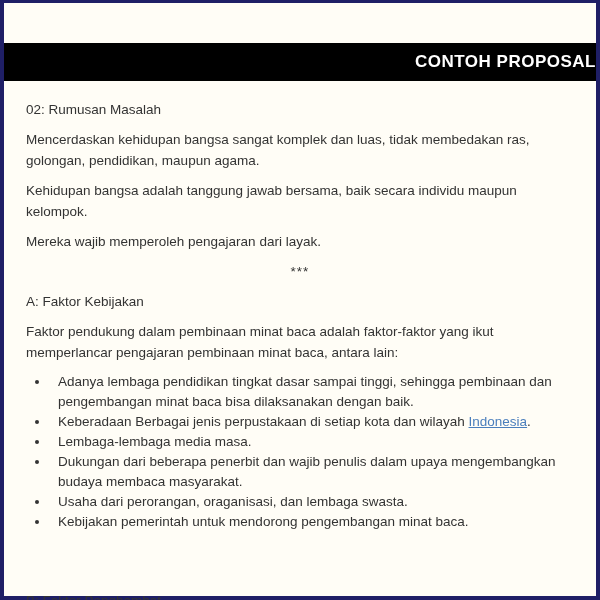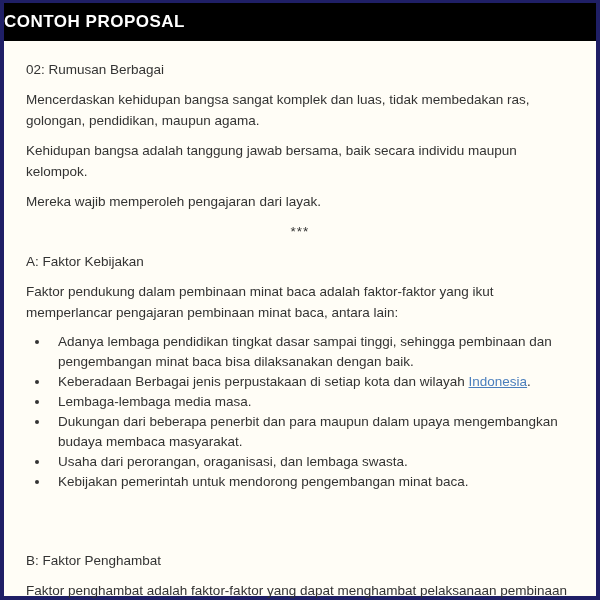--- a/index.html
+++ b/index.html
@@ -23,21 +23,21 @@
   }
   .page {
     width: 100%; height: 100%;
     background: var(--body_bg);
     display: flex; flex-direction: column;
   }
   .header {
     background: var(--header_bg);
     height: 38px;
     flex: 0 0 38px;
-    display: flex; align-items: center; justify-content: flex-start;
+    display: flex; align-items: center; justify-content: flex-end; margin-top: 40px;
   }
   .header .title {
     color: var(--header_text);
     font-size: 17px;
     font-weight: bold;
     letter-spacing: 0.5px;
   }
   .content {
     flex: 1;
     padding: 18px 22px 0 22px;
@@ -76,21 +76,21 @@
 
 <div class="frame">
   <div class="page">
 
     <div class="header">
       <span class="title">CONTOH PROPOSAL</span>
     </div>
 
     <div class="content">
 
-      <p class="para">02: Rumusan Berbagai</p>
+      <p class="para">02: Rumusan Masalah</p>
 
       <p class="para">Mencerdaskan kehidupan bangsa sangat komplek dan luas, tidak membedakan ras, golongan, pendidikan, maupun agama.</p>
 
       <p class="para">Kehidupan bangsa adalah tanggung jawab bersama, baik secara individu maupun kelompok.</p>
 
       <p class="para">Mereka wajib memperoleh pengajaran dari layak.</p>
 
       <p class="separator">***</p>
 
 
@@ -102,21 +102,21 @@
         <li>
           <span>Adanya lembaga pendidikan tingkat dasar sampai tinggi, sehingga pembinaan dan pengembangan minat baca bisa dilaksanakan dengan baik.</span>
         </li>
         <li>
           <span>Keberadaan Berbagai jenis perpustakaan di setiap kota dan wilayah </span><a class="link" href="#">Indonesia</a><span>.</span>
         </li>
         <li>
           <span>Lembaga-lembaga media masa.</span>
         </li>
         <li>
-          <span>Dukungan dari beberapa penerbit dan para maupun dalam upaya mengembangkan budaya membaca masyarakat.</span>
+          <span>Dukungan dari beberapa penerbit dan wajib penulis dalam upaya mengembangkan budaya membaca masyarakat.</span>
         </li>
         <li>
           <span>Usaha dari perorangan, oraganisasi, dan lembaga swasta.</span>
         </li>
         <li>
           <span>Kebijakan pemerintah untuk mendorong pengembangan minat baca.</span>
         </li>
       </ul>
 
       <p class="para subheading-b">B: Faktor Penghambat</p>

